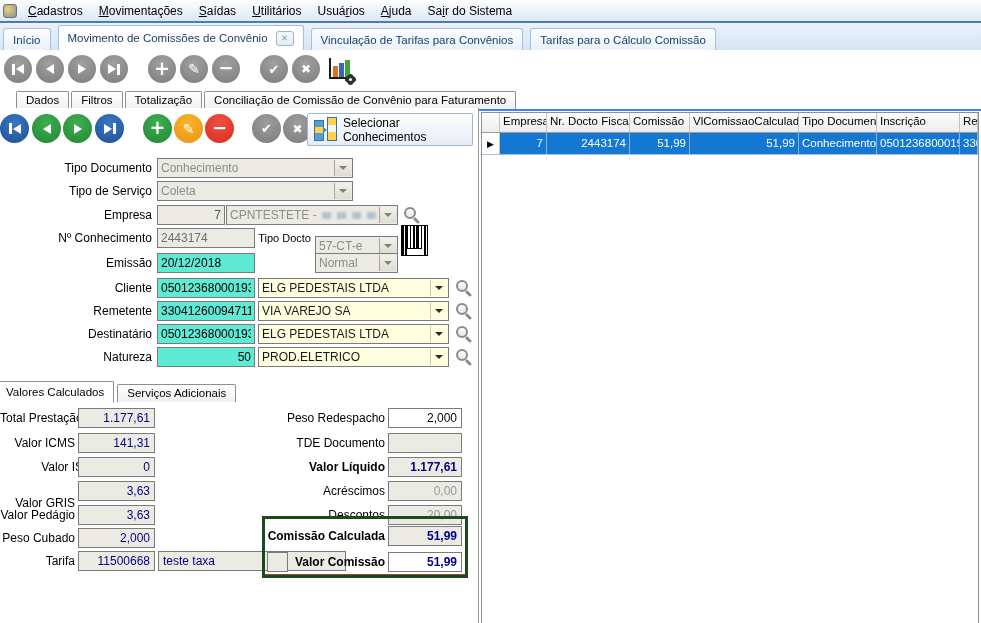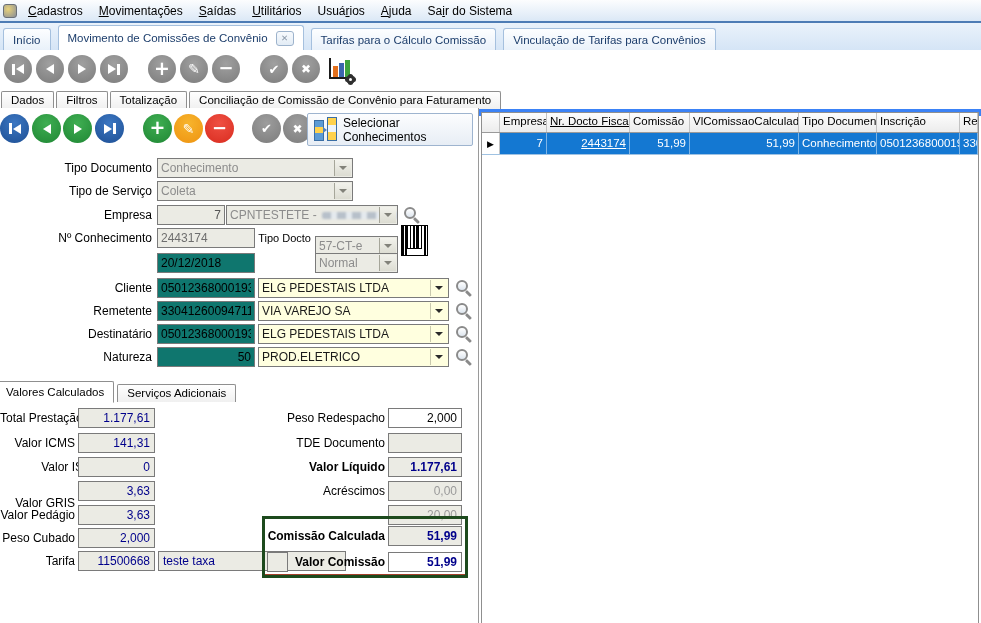--- a/index.html
+++ b/index.html
@@ -47,21 +47,21 @@
   .chartico .axis{position:absolute;left:2px;top:2px;right:3px;bottom:4px;border-left:2px solid #1c1c1c;border-bottom:2px solid #1c1c1c;}
   .chartico .b1{position:absolute;left:6px;bottom:6px;width:5px;height:11px;background:#e2701d;}
   .chartico .b2{position:absolute;left:12px;bottom:6px;width:5px;height:14px;background:#3a66ad;}
   .chartico .b3{position:absolute;left:18px;bottom:6px;width:5px;height:17px;background:#3da33d;}
   .gear{position:absolute;right:-1px;bottom:-1px;width:9px;height:9px;border-radius:50%;background:#2f2f2f;
         box-shadow:0 -3px 0 -2px #2f2f2f,0 3px 0 -2px #2f2f2f,-3px 0 0 -2px #2f2f2f,3px 0 0 -2px #2f2f2f;}
   .gear::after{content:"";position:absolute;left:3px;top:3px;width:3px;height:3px;border-radius:50%;background:#fff;}
 
   
   .subtabs{position:absolute;top:88px;left:0;right:0;height:21px;display:flex;align-items:flex-end;
-           border-bottom:7px solid #3b82f6;padding-left:1px;}
+           border-bottom:2px solid #3b82f6;padding-left:16px;}
   .stab{box-sizing:border-box;height:18px;padding:2px 9px 0;font-size:11.5px;white-space:nowrap;
         background:linear-gradient(#ffffff,#f0f0f0);border:1px solid #8f8f8f;border-bottom:none;
         border-radius:2px 2px 0 0;margin-right:2px;}
   .stab.active{height:22px;margin-bottom:-1px;padding-top:4px;background:#fff;z-index:2;}
 
   
   .panel-left{position:absolute;top:108px;left:0;width:478px;bottom:0;background:#fff;border-right:1px solid #9a9a9a;}
   .tb2 .rbtn{width:29px;height:29px;top:6px;}
   .c-blue{background:radial-gradient(circle at 50% 32%,#3c77c2,#1d4f94);}
   .c-green{background:radial-gradient(circle at 50% 32%,#3fae52,#1f8734);}
@@ -75,21 +75,21 @@
   .sel-icon{position:relative;width:23px;height:25px;flex:0 0 auto;}
   .sel-icon .st1{position:absolute;left:0;top:3px;width:8px;height:19px;border:1px solid #3a6ea5;
         background:linear-gradient(#5b9bd5 0 6px,#ffd24d 6px 12px,#5b9bd5 12px 19px);}
   .sel-icon .st2{position:absolute;left:13px;top:0;width:8px;height:22px;border:1px solid #3a6ea5;
         background:linear-gradient(#ffd24d 0 7px,#eef4fa 7px 14px,#ffd24d 14px 22px);}
   .sel-icon .ar{position:absolute;left:9px;top:10px;width:0;height:0;border-left:4px solid #4f81bd;
         border-top:3px solid transparent;border-bottom:3px solid transparent;}
 
   
   .flabel{position:absolute;height:20px;line-height:20px;text-align:right;white-space:nowrap;}
-  .fld{position:absolute;box-sizing:border-box;height:20px;border:1px solid #7a7a7a;background:#0f766e;
+  .fld{position:absolute;box-sizing:border-box;height:20px;border:1px solid #7a7a7a;background:#5eead4;
        font-size:12px;line-height:18px;padding:0 3px;font-family:"Liberation Sans",sans-serif;}
   input.fld{outline:none;}
   .fld.dis{background:#ebebe4;color:#6e6e6e;}
   .combo{position:absolute;box-sizing:border-box;height:20px;border:1px solid #7a7a7a;background:#ebebe4;
          color:#8c8c8c;line-height:18px;padding:0 20px 0 3px;white-space:nowrap;overflow:hidden;}
   .combo .txt{white-space:nowrap;}
   .ddbtn{position:absolute;right:1px;top:1px;bottom:1px;width:16px;display:flex;align-items:center;justify-content:center;
          background:linear-gradient(#f2f2ec,#dcdcd2);border-left:1px solid #a6a69a;}
   .ddbtn .car{width:0;height:0;border-top:4px solid #82827a;border-left:4px solid transparent;border-right:4px solid transparent;}
   .combo.yellow{background:#ffffdf;color:#1a1a1a;}
@@ -128,21 +128,21 @@
         border-left:1px solid #8f8f8f;border-right:1px solid #8f8f8f;border-top:1px solid #8f8f8f;}
   .ghead{display:flex;height:19px;background:linear-gradient(#fdfdfd,#ececec);border-bottom:1px solid #9a9a9a;}
   .gh{box-sizing:border-box;border-right:1px solid #c3c3c3;padding:2px 3px 0;font-size:11.5px;
       white-space:nowrap;overflow:hidden;}
   .grow{display:flex;height:21px;background:#1478d2;color:#fff;border-bottom:1px solid #9fc2e2;}
   .gc{box-sizing:border-box;border-right:1px solid rgba(255,255,255,.45);padding:4px 3px 0;font-size:11.5px;
       white-space:nowrap;overflow:hidden;}
   .num{text-align:right;}
   .gind{box-sizing:border-box;background:#fff;color:#000;display:flex;align-items:center;justify-content:center;
         border-right:1px solid #c3c3c3;font-size:9px;padding-top:1px;}
-  .w0{width:18px;flex:0 0 auto;}.w1{width:47px;flex:0 0 auto;}.w2{width:83px;flex:0 0 auto;text-decoration:underline;}
+  .w0{width:18px;flex:0 0 auto;}.w1{width:47px;flex:0 0 auto;}.w2{width:83px;flex:0 0 auto;}
   .w3{width:60px;flex:0 0 auto;}.w4{width:109px;flex:0 0 auto;}.w5{width:78px;flex:0 0 auto;}
   .w6{width:83px;flex:0 0 auto;}.w7{flex:1;}
 </style>
 </head>
 <body>
 
 <div class="screen">
 
   <div class="menubar">
     <span class="appicon"></span>
@@ -157,24 +157,24 @@
 
   <div class="maintabs">
     <div class="mtab">
         <span>Início</span>
       </div>
     <div class="mtab active">
       <span>Movimento de Comissões de Convênio</span>
       <span class="tabclose glyph">✕</span>
     </div>
     <div class="mtab">
+        <span>Vinculação de Tarifas para Convênios</span>
+      </div>
+    <div class="mtab">
         <span>Tarifas para o Cálculo Comissão</span>
-      </div>
-    <div class="mtab">
-        <span>Vinculação de Tarifas para Convênios</span>
       </div>
   </div>
 
   <div class="tb1">
     <div class="rbtn" style="left:4px">
         <span class="nav">
           <span class="vbar"></span>
           <span class="tri-l"></span>
         </span>
       </div>
@@ -298,20 +298,21 @@
     <input class="fld dis" style="left: 157px; top: 120px; width: 98px;" readonly="" value="2443174">
     <div class="flabel" style="left:258px;top:120px;width:53px;font-size:11px">Tipo Docto</div>
     <div class="combo" style="left:315px;top:128px;width:83px">
       <span class="txt">57-CT-e</span>
       <span class="ddbtn">
           <span class="car"></span>
         </span>
     </div>
     <span class="barcode" style="left:401px;top:117px;width:27px;height:31px"></span>
 
+    <div class="flabel" style="left:0;top:145px;width:152px">Emissão</div>
     <input class="fld" style="left: 157px; top: 145px; width: 98px;" value="20/12/2018">
     <div class="combo" style="left:315px;top:145px;width:83px">
       <span class="txt">Normal</span>
       <span class="ddbtn">
           <span class="car"></span>
         </span>
     </div>
 
     <div class="flabel" style="left:0;top:170px;width:152px">Cliente</div>
     <input class="fld" style="left: 157px; top: 170px; width: 98px;" value="05012368000193">
@@ -375,20 +376,21 @@
     <div class="vfld left" style="left:158px;top:443px;width:188px">teste taxa</div>
 
     <div class="vlabel" style="left:160px;top:300px;width:225px">Peso Redespacho</div>
     <div class="vfld white" style="left:388px;top:300px;width:74px">2,000</div>
     <div class="vlabel" style="left:160px;top:325px;width:225px">TDE Documento</div>
     <div class="vfld" style="left:388px;top:325px;width:74px"></div>
     <div class="vlabel bold" style="left:160px;top:349px;width:225px">Valor Líquido</div>
     <div class="vfld bold" style="left:388px;top:349px;width:74px">1.177,61</div>
     <div class="vlabel" style="left:160px;top:373px;width:225px">Acréscimos</div>
     <div class="vfld mut" style="left:388px;top:373px;width:74px">0,00</div>
+    <div class="vlabel" style="left:160px;top:397px;width:225px">Descontos</div>
     <div class="vfld mut" style="left:388px;top:397px;width:74px">20,00</div>
 
     <div class="comframe"></div>
     <div class="vlabel bold" style="left:160px;top:418px;width:225px;z-index:2">Comissão Calculada</div>
     <div class="vfld bold" style="left:388px;top:418px;width:74px;z-index:2">51,99</div>
     <div class="vfld" style="left:267px;top:444px;width:21px;z-index:2"></div>
     <div class="vlabel bold" style="left:160px;top:444px;width:225px;z-index:2">Valor Comissão</div>
     <div class="vfld white bold" style="left:388px;top:444px;width:74px;z-index:2;color:#00008b">51,99</div>
   </div>
 

